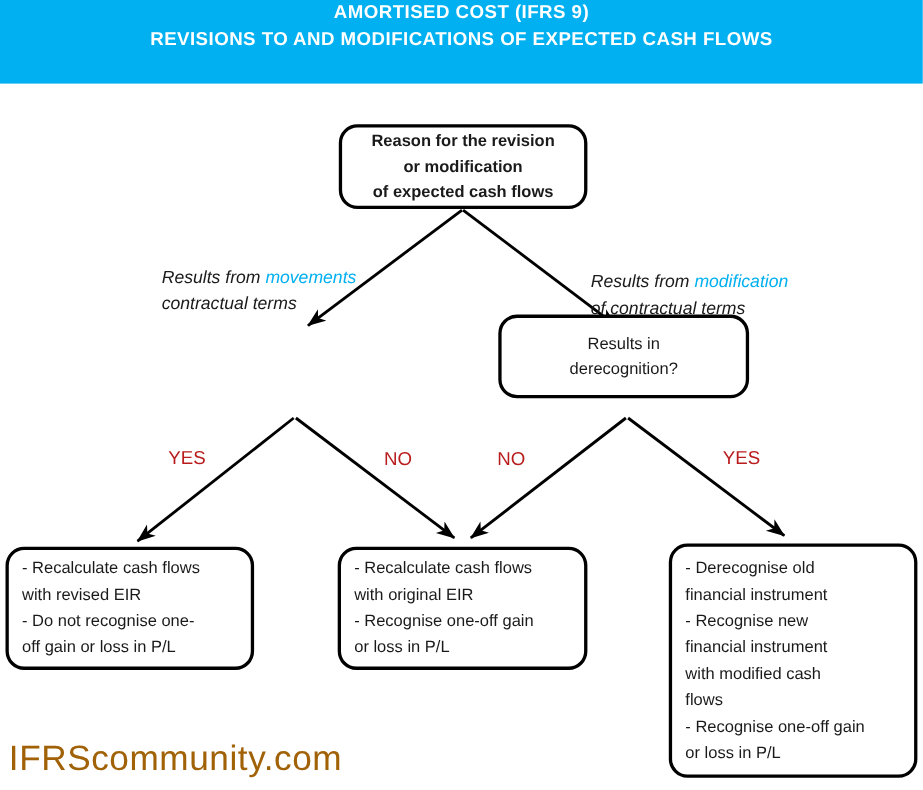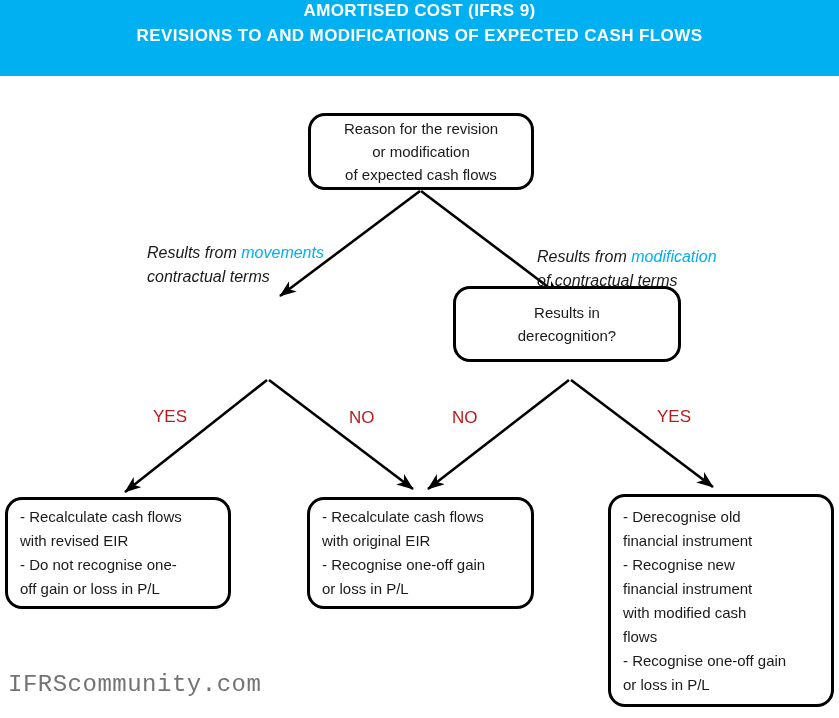--- a/index.html
+++ b/index.html
@@ -47,21 +47,21 @@
     text-align:center;
     color:#1a1a1a;
   }
   .fc-box.outcome {
     justify-content:flex-start;
     text-align:left;
     padding:8px 12px;
     line-height:24px;
   }
 
-  #box-root   { left:308px; top:113px; width:226px; height:77px; }
+  #box-root   { left:308px; top:113px; width:226px; height:77px;font-weight:bold; }
   #box-qleft  { left:157px; top:302px; width:228px; height:76px; }
   #box-qright { left:453px; top:286px; width:228px; height:76px; }
   #box-oleft  { left:5px;   top:497px; width:226px; height:112px; }
   #box-omid   { left:307px; top:497px; width:227px; height:112px; }
   #box-oright { left:608px; top:494px; width:226px; height:213px; }
 
   
   .branch-label {
     position:absolute;
     font-size:16px;
@@ -83,24 +83,24 @@
   }
   #label-yes-left  { left:153px; top:407px; }
   #label-no-left   { left:349px; top:408px; }
   #label-no-right  { left:452px; top:408px; }
   #label-yes-right { left:657px; top:407px; }
 
   
   .watermark {
     position:absolute;
     left:8px; top:671px;
-    font-family:Liberation Mono, monospace;
-    font-size:24px;
+    font-family:Liberation Sans, sans-serif;
+    font-size:32px;
     letter-spacing:0.5px;
-    color:#737373;
+    color:#a16207;
   }
 </style>
 </head>
 <body>
 
 <div class="canvas">
 
   <div class="header">
     <div class="line">AMORTISED COST (IFRS 9)</div>
     <div class="line">REVISIONS TO AND MODIFICATIONS OF EXPECTED CASH FLOWS</div>

